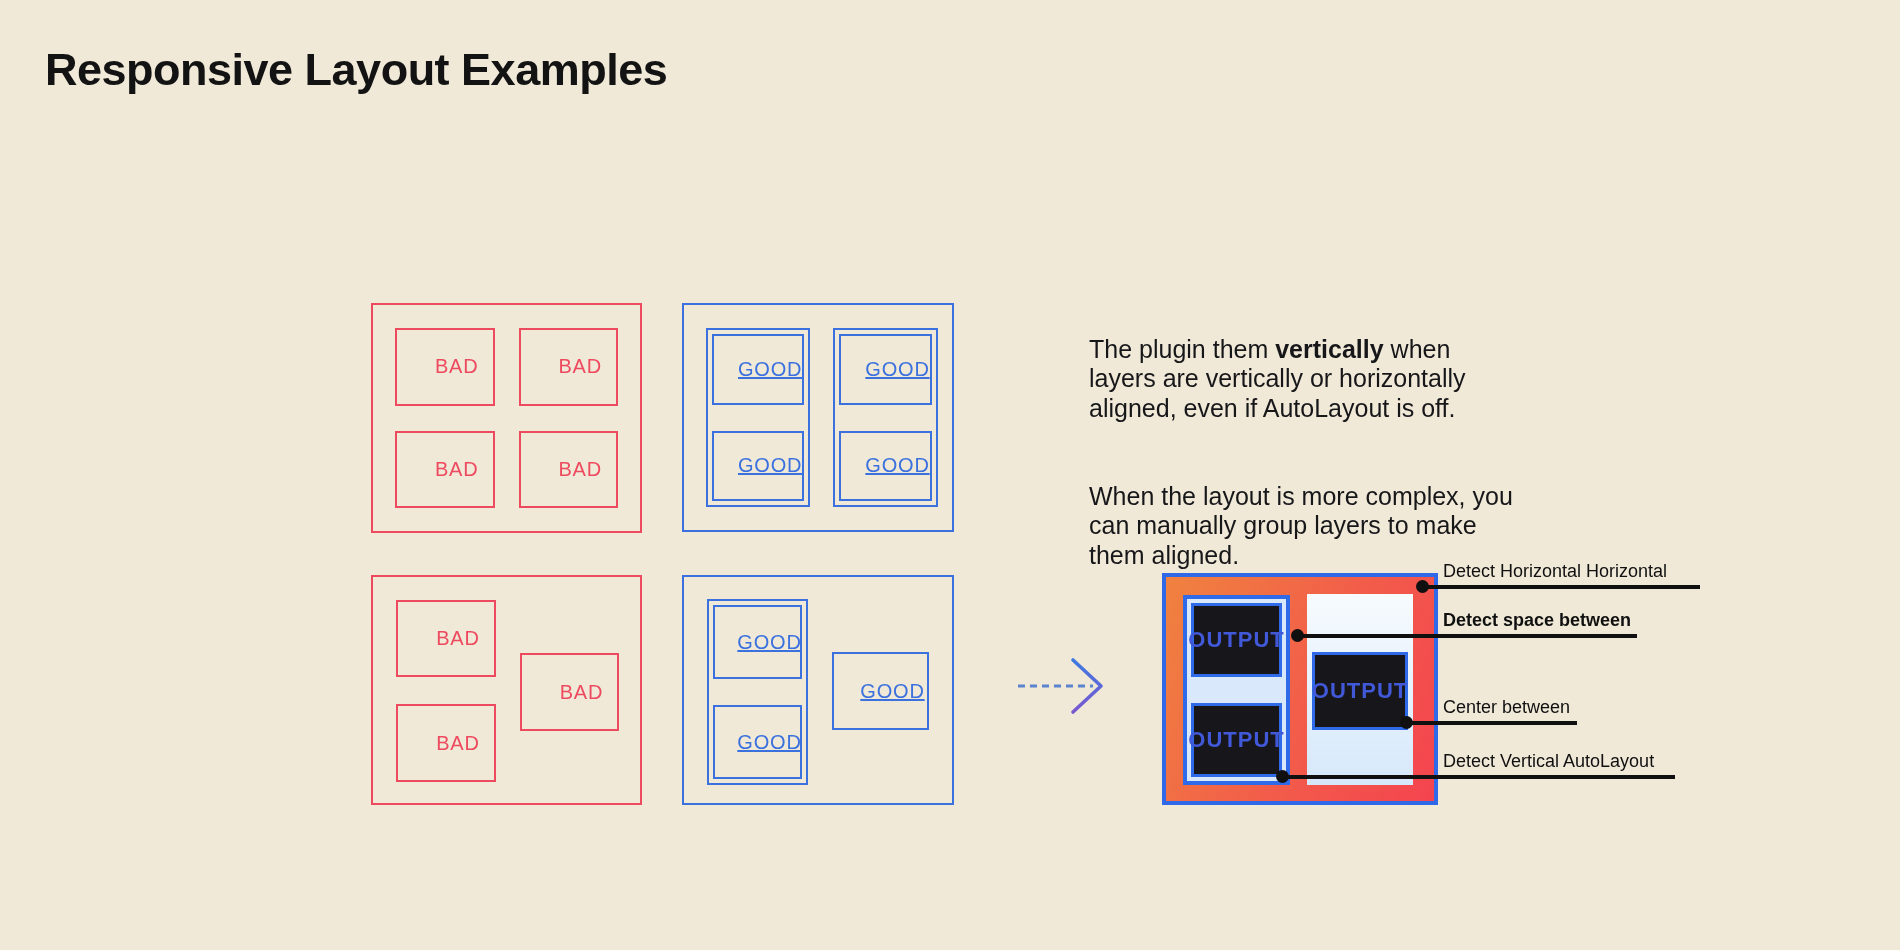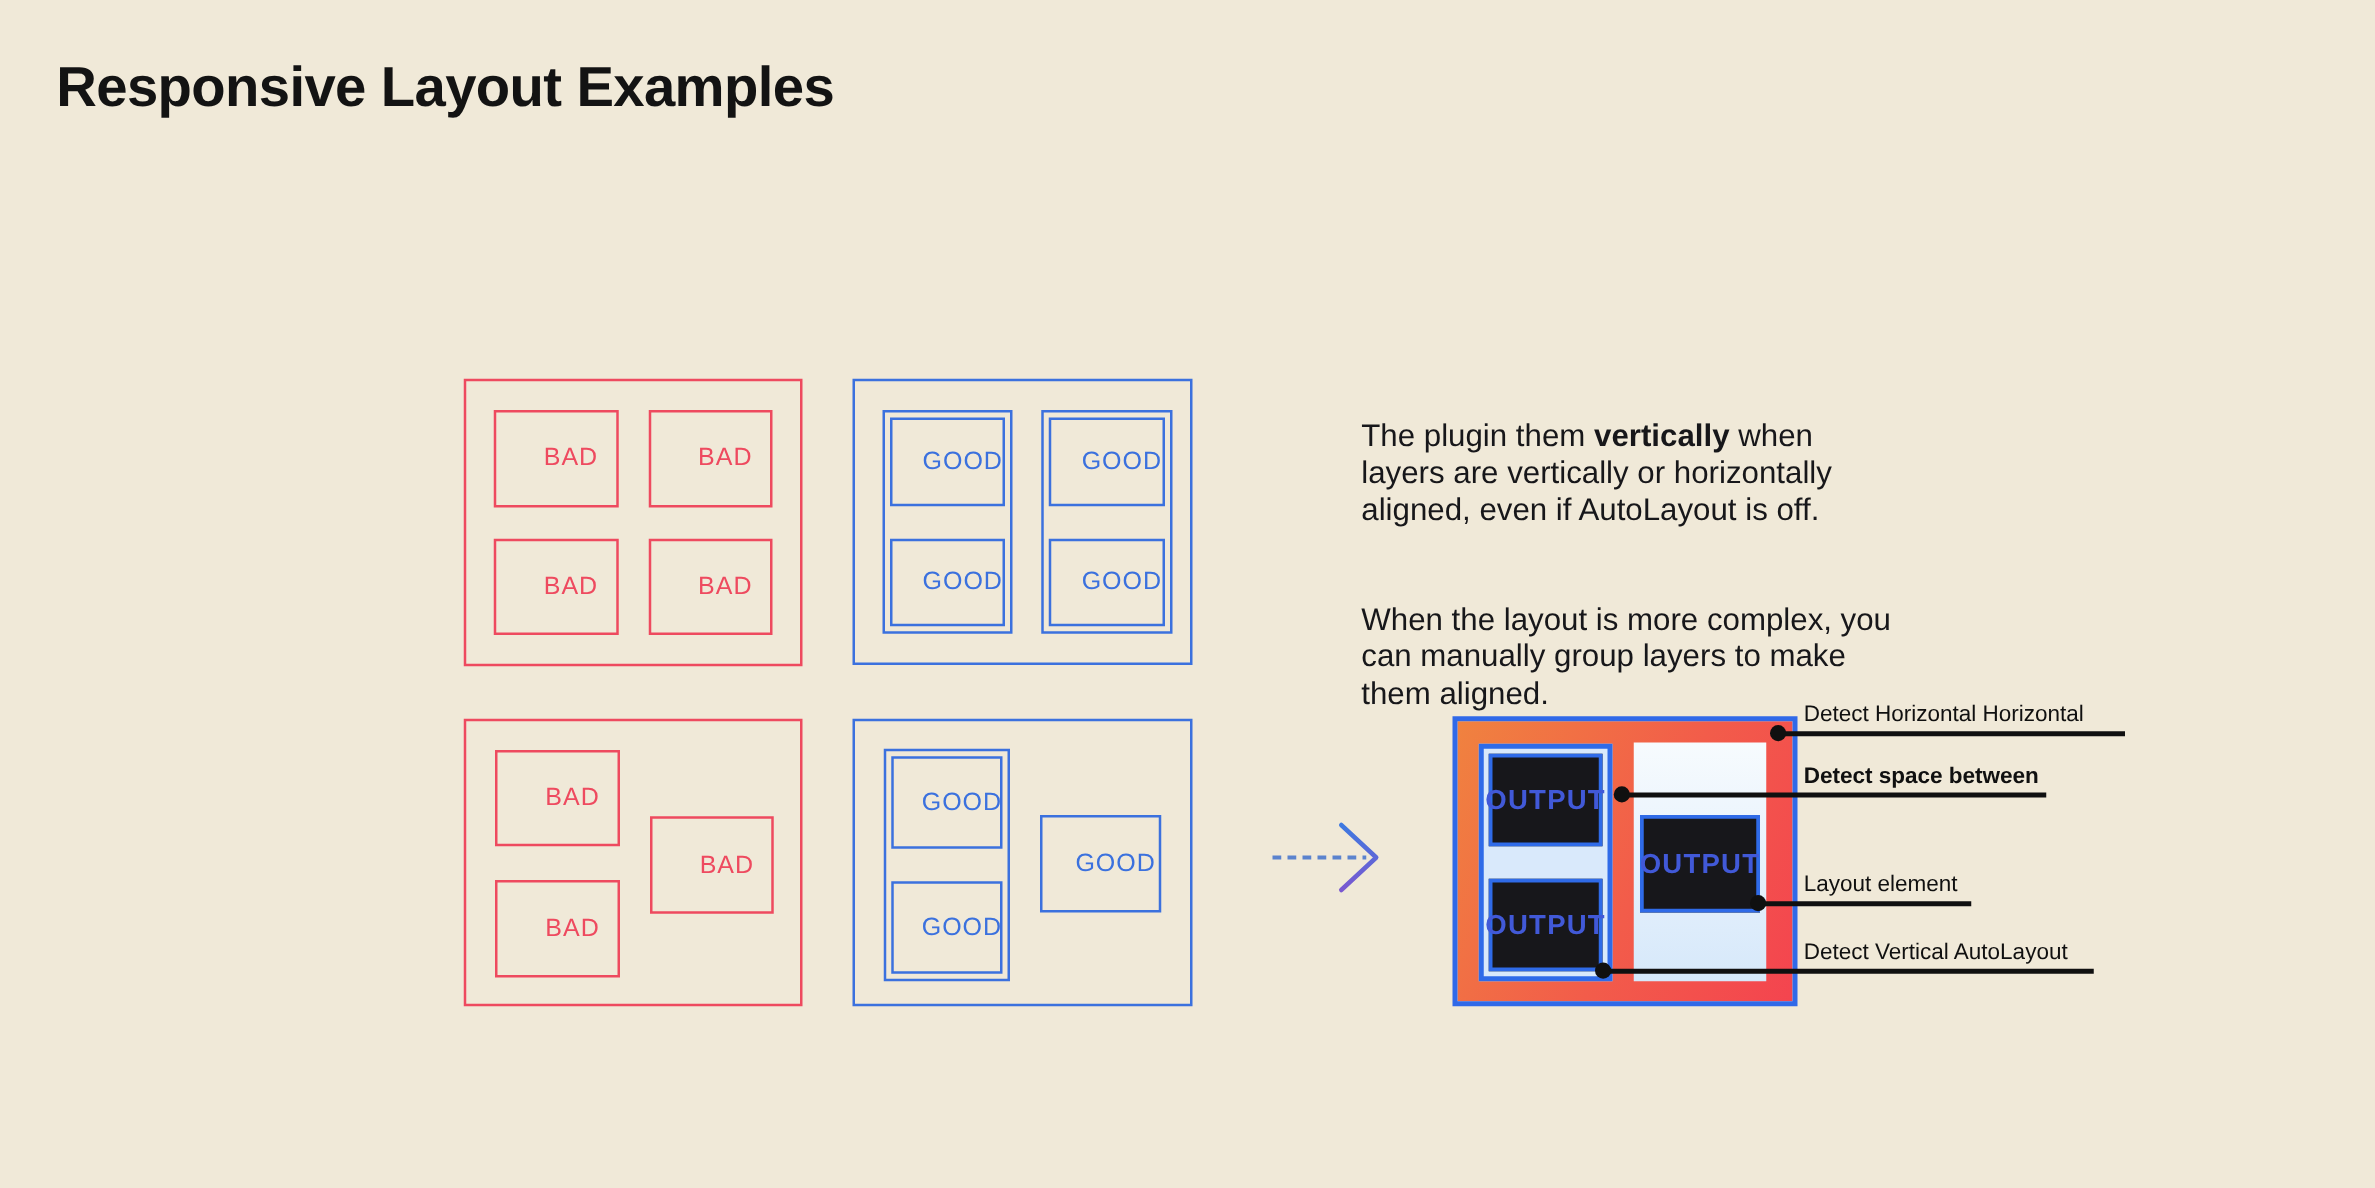--- a/index.html
+++ b/index.html
@@ -23,21 +23,21 @@
   
   .panel { position: absolute; }
   .panel.bad  { border: 2px solid var(--bad, #EE4A5F); }
   .panel.good { border: 2px solid var(--good, #3B71DE); }
 
   .cell {
     display: flex; align-items: center; justify-content: center;
     font-size: 20px; font-weight: 500; letter-spacing: 0.8px; padding-left: 24px;
   }
   .cell.bad  { border: 2px solid var(--bad, #EE4A5F);  color: var(--bad, #EE4A5F); }
-  .cell.good { border: 2px solid var(--good, #3B71DE); color: var(--good, #3B71DE); }
+  .cell.good { border: 2px solid var(--good, #3B71DE); color: var(--good, #3B71DE); text-decoration: underline; }
 
   .grid-2x2 {
     display: grid; height: 100%;
     grid-template-columns: 1fr 1fr; grid-template-rows: 1fr 1fr;
     gap: 25px 24px; padding: 23px 22px;
   }
   .hgroup-row { display: flex; height: 100%; gap: 23px; padding: 23px 22px; }
   .vgroup {
     flex: 1; display: flex; flex-direction: column; gap: 26px;
     border: 2px solid var(--good, #3B71DE); padding: 4px;
@@ -196,19 +196,19 @@
   <div class="ann-dot" style="left:1416px; top:580px;"></div>
   <div class="ann-line" style="left:1423px; top:585px; width:277px;"></div>
   <div class="ann-label" style="left:1443px; top:561px;">Detect Horizontal Horizontal</div>
 
   <div class="ann-dot" style="left:1291px; top:629px;"></div>
   <div class="ann-line" style="left:1298px; top:634px; width:339px;"></div>
   <div class="ann-label" style="left:1443px; top:610px;font-weight:bold;">Detect space between</div>
 
   <div class="ann-dot" style="left:1400px; top:716px;"></div>
   <div class="ann-line" style="left:1407px; top:721px; width:170px;"></div>
-  <div class="ann-label" style="left:1443px; top:697px;">Layout element</div>
+  <div class="ann-label" style="left:1443px; top:697px;">Center between</div>
 
   <div class="ann-dot" style="left:1276px; top:770px;"></div>
   <div class="ann-line" style="left:1283px; top:775px; width:392px;"></div>
   <div class="ann-label" style="left:1443px; top:751px;">Detect Vertical AutoLayout</div>
 
 </div>
 
 </body></html>

